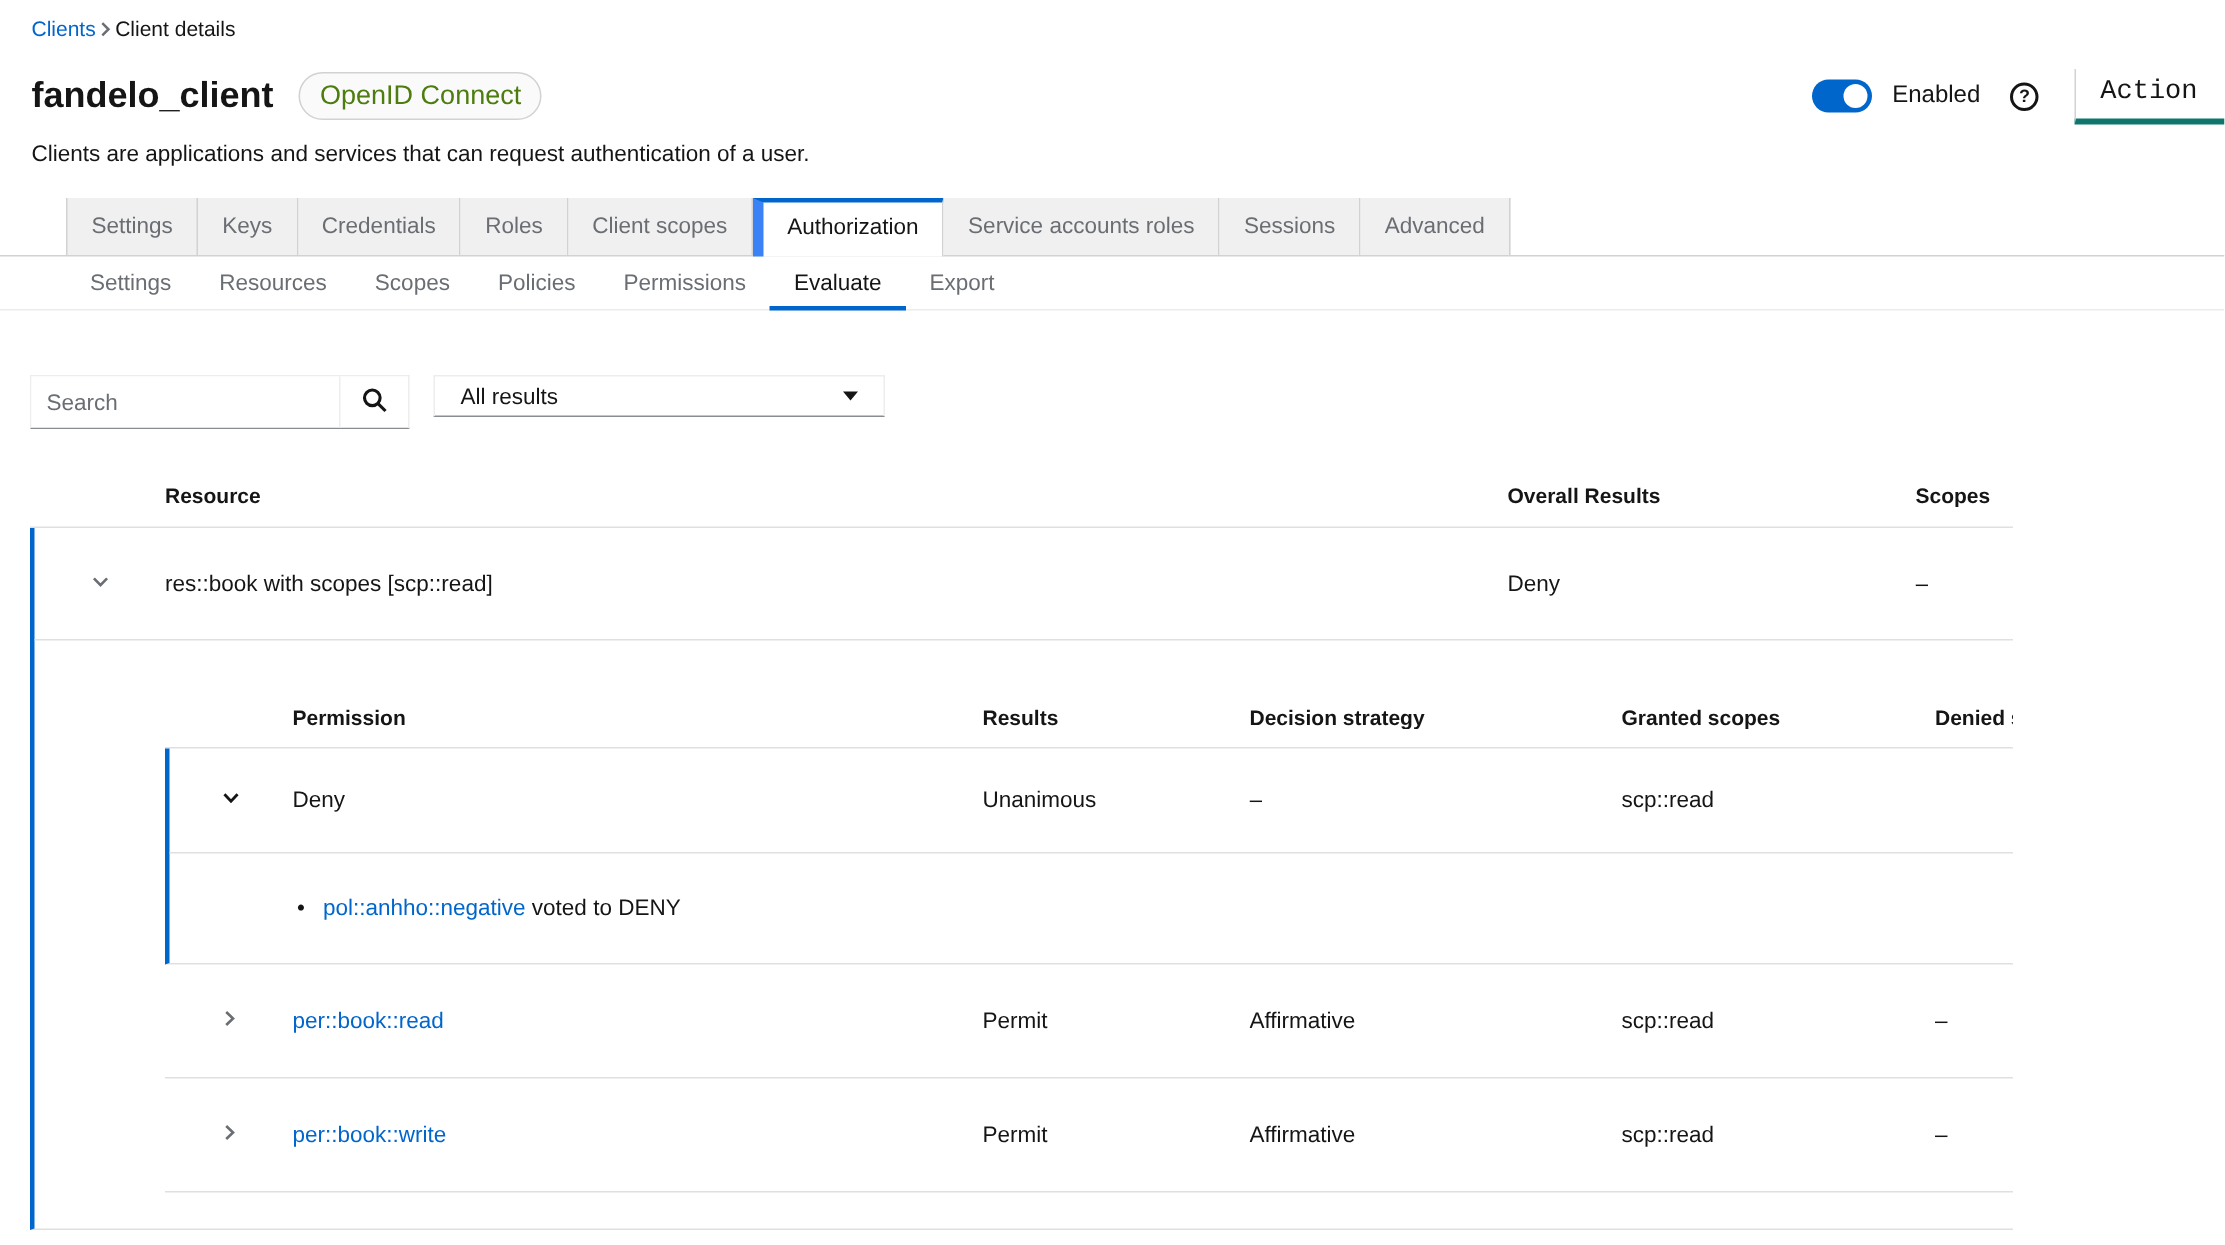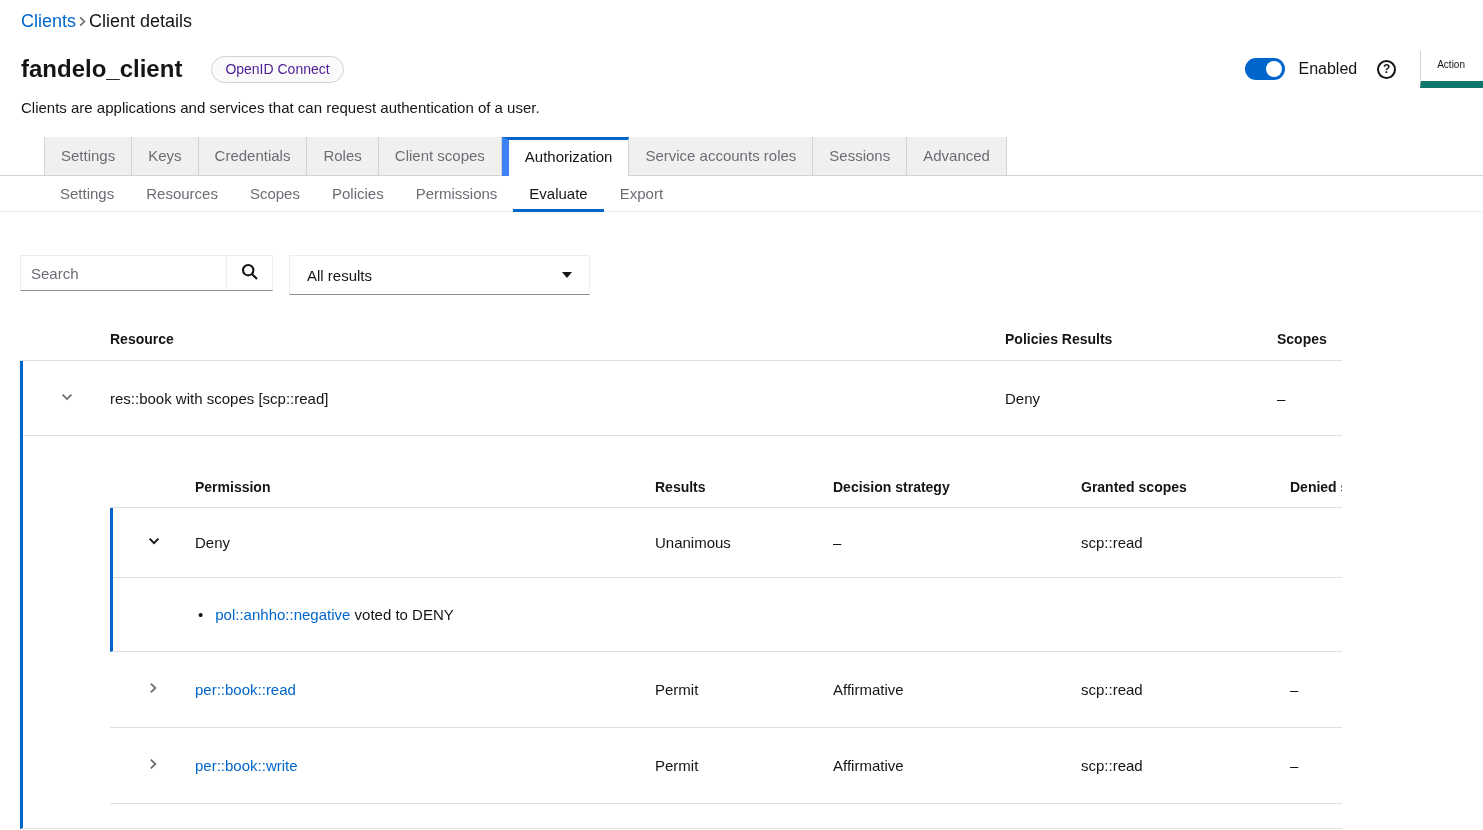--- a/index.html
+++ b/index.html
@@ -5,36 +5,36 @@
   * { box-sizing: border-box; }
   html,body { margin:0; padding:0; }
   body {
     width:1483px; height:830px; overflow:hidden;
     background:#ffffff; color:#151515;
     font-family:"Liberation Sans", sans-serif;
   }
   a { text-decoration:none; }
 
   
-  .breadcrumb { display:flex; align-items:center; gap:2px; padding:11px 0 0 21px; font-size:18px; }
+  .breadcrumb { display:flex; align-items:center; gap:2px; padding:11px 0 0 21px; font-size:14px; }
   .breadcrumb .crumb-link { color:#0066cc; cursor:pointer; }
   .breadcrumb .crumb-current { color:#151515; }
   .crumb-sep { display:flex; align-items:center; }
 
   
   .page-header { display:flex; justify-content:space-between; align-items:center; padding-left:21px; margin-top:17px; height:40px; }
-  .title-wrap { display:flex; align-items:center; gap:29px; }
+  .title-wrap { display:flex; align-items:center; gap:17px; }
   .page-title { font-size:24px; font-weight:700; margin:0; }
-  .type-badge { border:1px solid #d2d2d2; background:#fafafa; color:#4c1d95; border-radius:30px; padding:4px 13px 5px; font-size:14px; }
+  .type-badge { border:1px solid #d2d2d2; background:#fafafa; color:#4d7c0f; border-radius:30px; padding:4px 13px 5px; font-size:18px; }
   .header-controls { display:flex; align-items:center; }
   .switch { width:40px; height:22px; border-radius:11px; background:#0066cc; position:relative; cursor:pointer; flex:none; }
   .switch .knob { position:absolute; right:3px; top:3px; width:16px; height:16px; border-radius:50%; background:#fff; }
   .enabled-label { margin:0 20px 0 13px; font-size:16px; }
   .help-icon { width:19px; height:19px; border:2px solid #151515; border-radius:50%; display:flex; align-items:center; justify-content:center; font-size:12px; font-weight:700; margin-right:24px; cursor:pointer; flex:none; }
-  .action-btn { border:none; border-left:1px solid #d2d2d2; border-bottom:7px solid #0f766e; background:#fff; font-family:Liberation Sans, sans-serif; font-size:10px; color:#151515; height:37px; padding:0 18px 2px 16px; cursor:pointer; }
+  .action-btn { border:none; border-left:1px solid #d2d2d2; border-bottom:4px solid #0f766e; background:#fff; font-family:Liberation Mono, monospace; font-size:18px; color:#151515; height:37px; padding:0 18px 2px 16px; cursor:pointer; }
 
   .page-subtitle { padding-left:21px; margin-top:10px; font-size:15px; color:#151515; }
 
   
   .main-tabs { display:flex; align-items:flex-end; margin-top:21px; padding-left:44px; border-bottom:1px solid #d2d2d2; }
   .main-tab { background:#f0f0f0; color:#6a6e73; font-size:15px; padding:0 16px; height:38px; line-height:38px; border-right:1px solid #d2d2d2; cursor:pointer; white-space:nowrap; }
   .main-tab:first-child { border-left:1px solid #d2d2d2; }
   .main-tab.active {
     background:#ffffff; color:#151515;
     border-top:3px solid #0066cc; border-left:7px solid #3b82f6; border-right:1px solid #d2d2d2;
@@ -46,21 +46,21 @@
   .sub-tab { padding:0 16px; line-height:36px; font-size:15px; color:#6a6e73; cursor:pointer; position:relative; white-space:nowrap; }
   .sub-tab.active { color:#151515; }
   .sub-tab.active::after { content:""; position:absolute; left:0; right:0; bottom:-1px; height:3px; background:#0066cc; }
 
   
   .toolbar { display:flex; gap:16px; margin:43px 0 0 20px; }
   .search-group { display:flex; width:253px; height:36px; border:1px solid #ededed; border-bottom:1px solid #8a8d90; background:#fff; }
   .search-input { flex:1; min-width:0; border:none; outline:none; padding:0 10px; font-size:15px; font-family:inherit; color:#15803d; }
   .search-input::placeholder { color:#6a6e73; }
   .search-btn { width:46px; border:none; border-left:1px solid #ededed; background:#fff; display:flex; align-items:center; justify-content:center; cursor:pointer; }
-  .filter-select { width:301px; height:40px; border:1px solid #ededed; border-bottom:1px solid #8a8d90; background:#fff; display:flex; align-items:center; justify-content:space-between; padding:0 17px; font-size:15px; cursor:pointer; }
+  .filter-select { width:301px; height:28px; border:1px solid #ededed; border-bottom:1px solid #8a8d90; background:#fff; display:flex; align-items:center; justify-content:space-between; padding:0 17px; font-size:15px; cursor:pointer; }
   .caret-down { width:0; height:0; border-left:5px solid transparent; border-right:5px solid transparent; border-top:6px solid #151515; }
 
   
   .results { margin-left:20px; margin-top:22px; width:1322px; }
   .outer-header { display:grid; grid-template-columns:90px 895px 272px 1fr; height:44px; align-items:center; font-size:14px; font-weight:700; border-bottom:1px solid #e0e0e0; }
   .outer-expanded { border-left:3px solid #0066cc; border-bottom:1px solid #e0e0e0; }
   .outer-row { display:grid; grid-template-columns:87px 895px 272px 1fr; height:75px; align-items:center; font-size:15px; border-bottom:1px solid #e0e0e0; }
   .toggle-cell { display:flex; align-items:center; justify-content:center; cursor:pointer; background:none; border:none; padding:0; }
 
   .nested { padding:30px 0 24px 87px; }
@@ -141,21 +141,21 @@
     <span>All results</span>
     <span class="caret-down"></span>
   </div>
 </div>
 
 <div class="results">
 
   <div class="outer-header">
     <div class="cell"></div>
     <div class="cell">Resource</div>
-    <div class="cell">Policies Results</div>
+    <div class="cell">Overall Results</div>
     <div class="cell">Scopes</div>
   </div>
 
   <div class="outer-expanded">
     <div class="outer-row">
       <button class="toggle-cell">
         <span>
           <svg width="14" height="14" viewBox="0 0 16 16">
               <path d="M3 5.2 L8 10.4 L13 5.2" fill="none" stroke="#6a6e73" stroke-width="2"></path>
             </svg>

